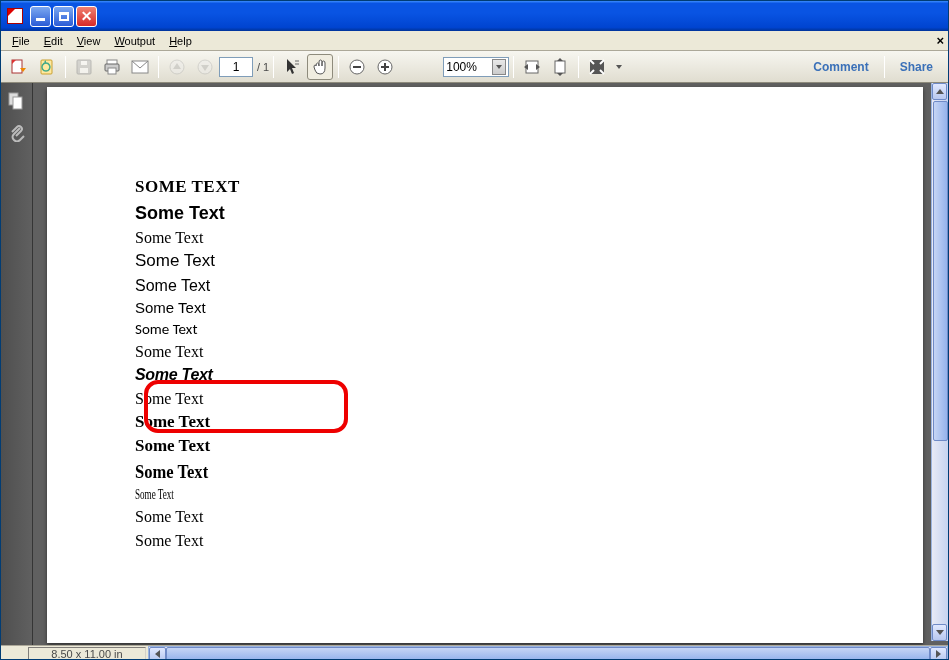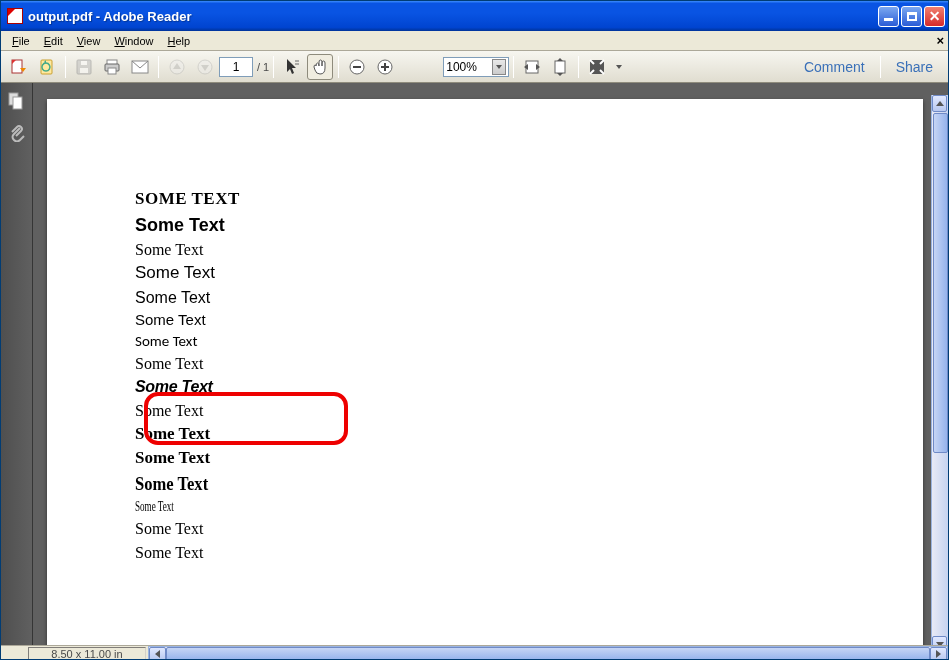--- a/index.html
+++ b/index.html
@@ -113,25 +113,26 @@
   display: flex; align-items: center;
   background: white;
   padding: 0 2px;
   margin-left: 44px;
 }
 .zoom-val { flex:1; font-size: 12px; }
 .zoom-arrow { width: 14px; height: 16px; background: linear-gradient(to bottom,#e8e8e8,#ccc); border:1px solid #888; display:flex;align-items:center;justify-content:center;}
 .spacer { flex: 1; }
 .link-btn {
   color: #3a70b8;
-  font-size: 14px;
+  font-size: 12px;
   padding: 4px 10px;
   cursor: pointer;
   border: 1px solid transparent;
   border-radius: 3px;
+  font-weight: bold;
 }
 
 .content-area {
   height: 562px;
   background: #606060;
   display: flex;
   position: relative;
 }
 .side-panel {
   width: 32px;
@@ -147,21 +148,20 @@
   width: 24px; height: 24px;
   display: flex; align-items: center; justify-content: center;
   cursor: pointer;
   color: #c8c8c8;
 }
 .doc-viewport {
   flex: 1;
   background: #606060;
   position: relative;
   overflow: hidden;
-  margin-top: 12px;
 }
 .doc-page {
   position: absolute;
   left: 14px; top: 4px;
   width: 876px; height: 556px;
   background: white;
   box-shadow: 0 2px 4px rgba(0,0,0,0.5);
 }
 .doc-lines {
   position: absolute;
@@ -250,37 +250,36 @@
 .arrow.down-sm { border-left:3px solid transparent;border-right:3px solid transparent;border-top:4px solid #555;}
 .arrow.left { border-top:4px solid transparent;border-bottom:4px solid transparent;border-right:5px solid #555;}
 .arrow.right { border-top:4px solid transparent;border-bottom:4px solid transparent;border-left:5px solid #555;}
 svg { display: block; }
 </style>
 </head>
 <body>
 
 <div class="titlebar">
   <div class="titlebar-icon"></div>
-  <div class="titlebar-text">output.pdf - Adobe Reader</div>
   <div class="win-btn win-min">
       <span></span>
     </div>
   <div class="win-btn win-max">
       <span></span>
     </div>
   <div class="win-btn win-close">
       <span>✕</span>
     </div>
 </div>
 
 <div class="menubar">
   <div class="menu-item"><u>F</u><span>ile</span></div>
   <div class="menu-item"><u>E</u><span>dit</span></div>
   <div class="menu-item"><u>V</u><span>iew</span></div>
-  <div class="menu-item"><u>W</u><span>indow</span></div>
+  <div class="menu-item"><u>W</u><span>output</span></div>
   <div class="menu-item"><u>H</u><span>elp</span></div>
   <div class="menubar-close">×</div>
 </div>
 
 <div class="toolbar">
   <div class="tool-btn">
     <svg width="18" height="18">
         <rect x="2" y="2" width="10" height="13" fill="#fff" stroke="#a33"></rect>
         <path d="M2 2 L6 2 L2 6 Z" fill="#d33"></path>
         <path d="M10 10 L16 10 L13 14 Z" fill="#e80"></path>

